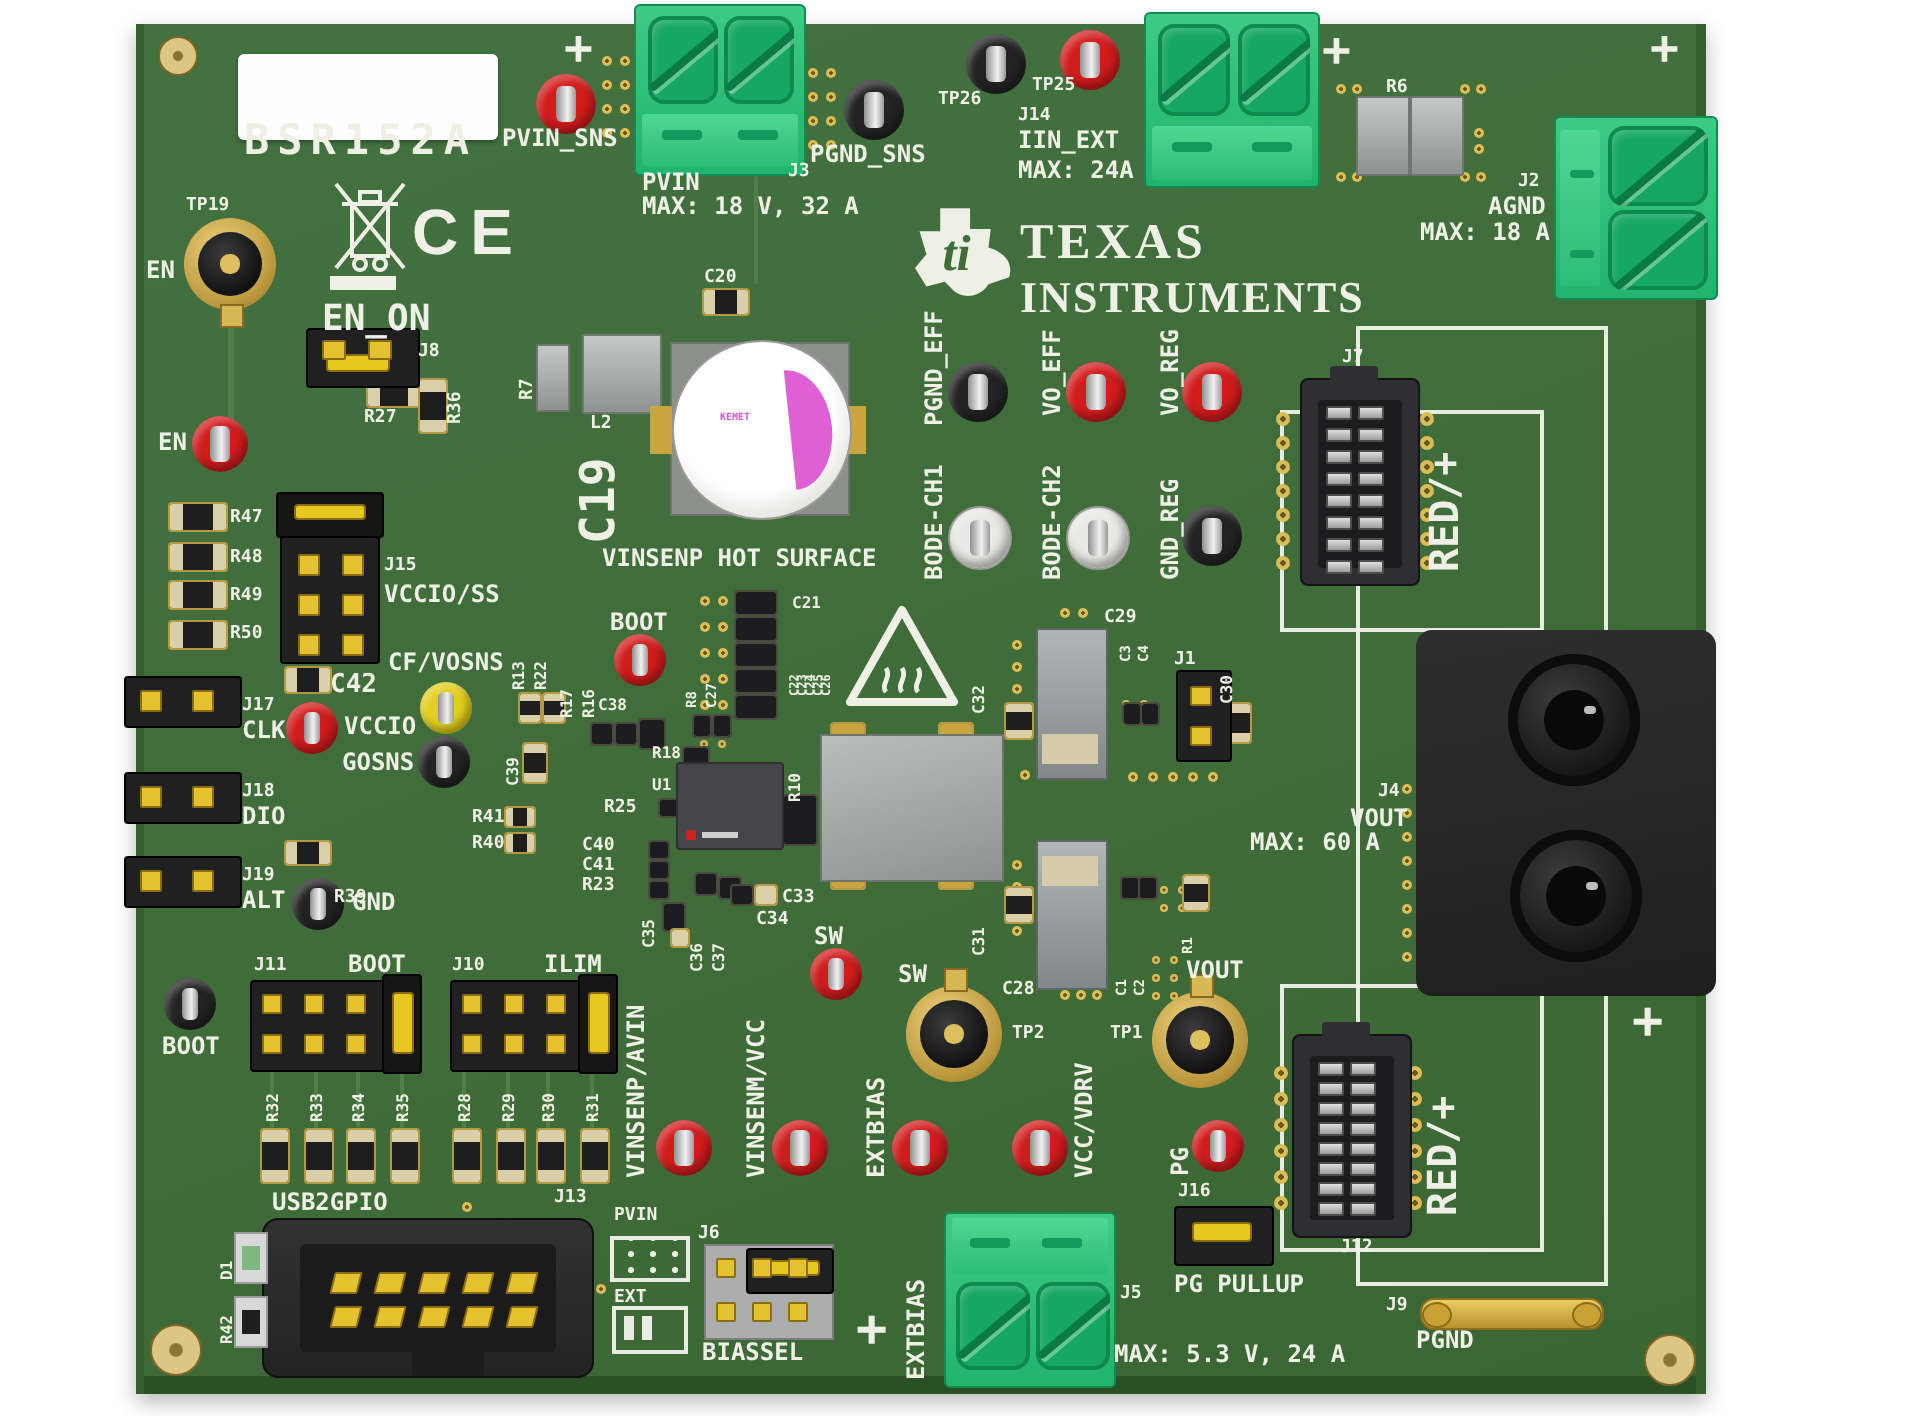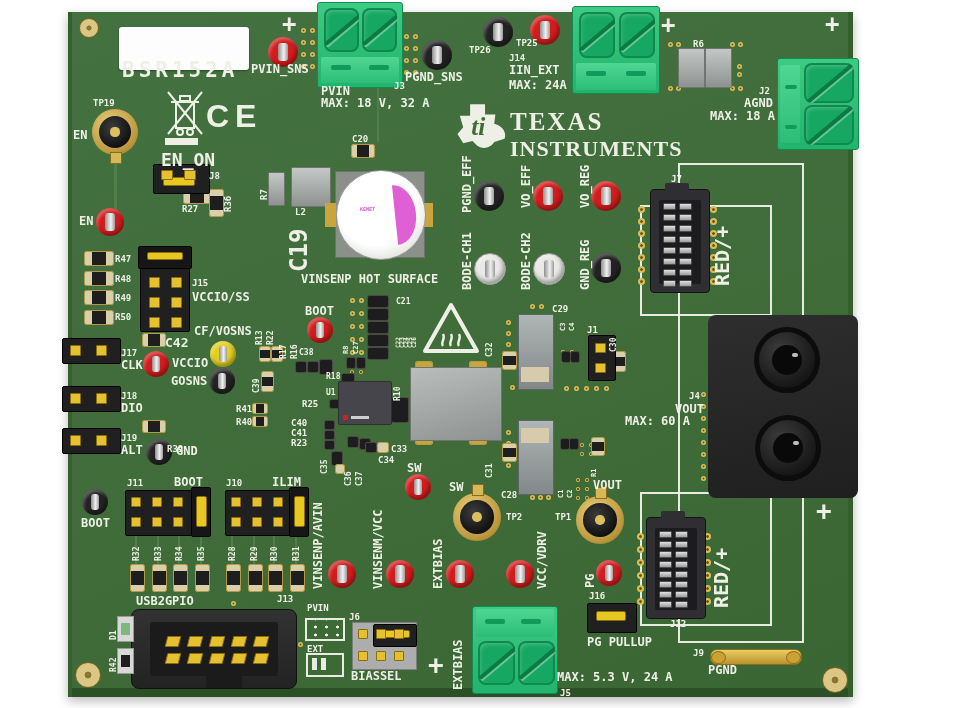--- a/index.html
+++ b/index.html
@@ -721,21 +721,21 @@
     <span class="sk" style="left: 136px; top: 595px; font-size: 12px;">USB2GPIO</span>
     <span class="sk" style="left: 277px; top: 595px; font-size: 9px;">J13</span>
     <span class="sk v" style="left: 110px; top: 640px; font-size: 8px;">D1</span>
     <span class="sk v" style="left: 110px; top: 672px; font-size: 8px;">R42</span>
     <span class="sk" style="left: 307px; top: 604px; font-size: 9px;">PVIN</span>
     <span class="sk" style="left: 307px; top: 645px; font-size: 9px;">EXT</span>
     <span class="sk" style="left: 349px; top: 613px; font-size: 9px;">J6</span>
     <span class="sk" style="left: 351px; top: 670px; font-size: 12px;">BIASSEL</span>
     <span class="sk" style="left: 428px; top: 652px; font-size: 26px;">+</span>
     <span class="sk v" style="left: 452px; top: 690px; font-size: 12px;">EXTBIAS</span>
-    <span class="sk" style="left: 560px; top: 643px; font-size: 9px; margin-top: 46px;">J5</span>
+    <span class="sk" style="left: 560px; top: 643px; font-size: 9px;">J5</span>
     <span class="sk" style="left: 557px; top: 671px; font-size: 12px;">MAX: 5.3 V, 24 A</span>
     <span class="sk" style="left: 589px; top: 592px; font-size: 9px;">J16</span>
     <span class="sk" style="left: 587px; top: 636px; font-size: 12px;">PG PULLUP</span>
     <span class="sk" style="left: 670px; top: 620px; font-size: 9px;">J12</span>
     <span class="sk v" style="left: 711px; top: 608px; font-size: 20px;">RED/+</span>
     <span class="sk" style="left: 693px; top: 649px; font-size: 9px;">J9</span>
     <span class="sk" style="left: 708px; top: 664px; font-size: 12px;">PGND</span>
     <span class="sk" style="left: 816px; top: 498px; font-size: 26px;">+</span>
     <span class="sk f-serif" style="left: 510px; top: 109px; font-size: 25px; letter-spacing: 2px;">TEXAS</span>
     <span class="sk f-serif" style="left: 510px; top: 138px; font-size: 22px; letter-spacing: 1px;">INSTRUMENTS</span>

